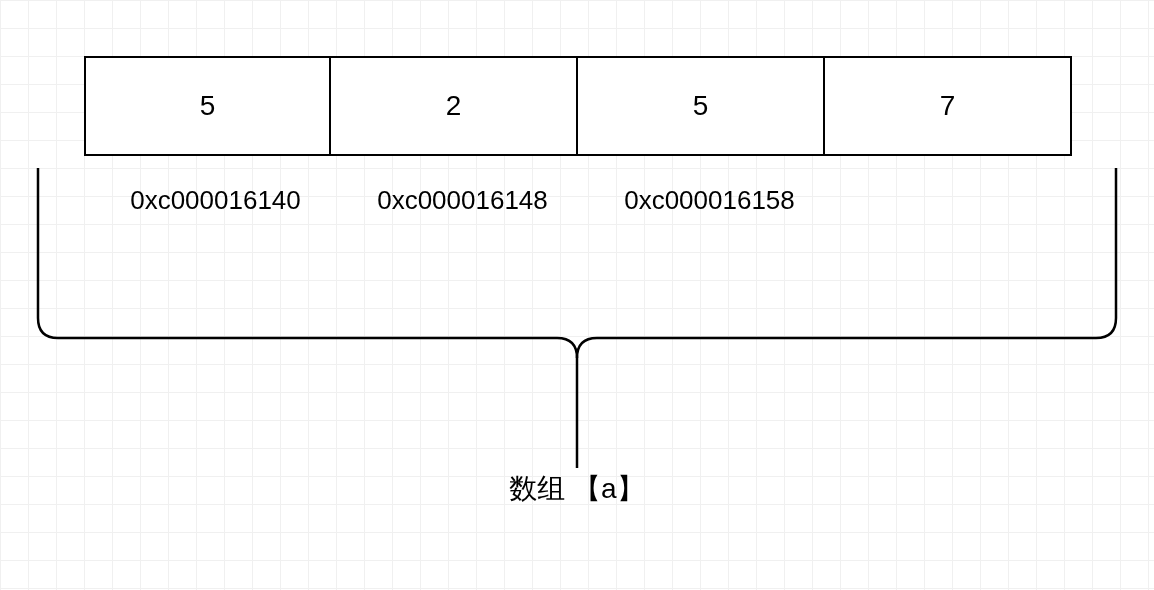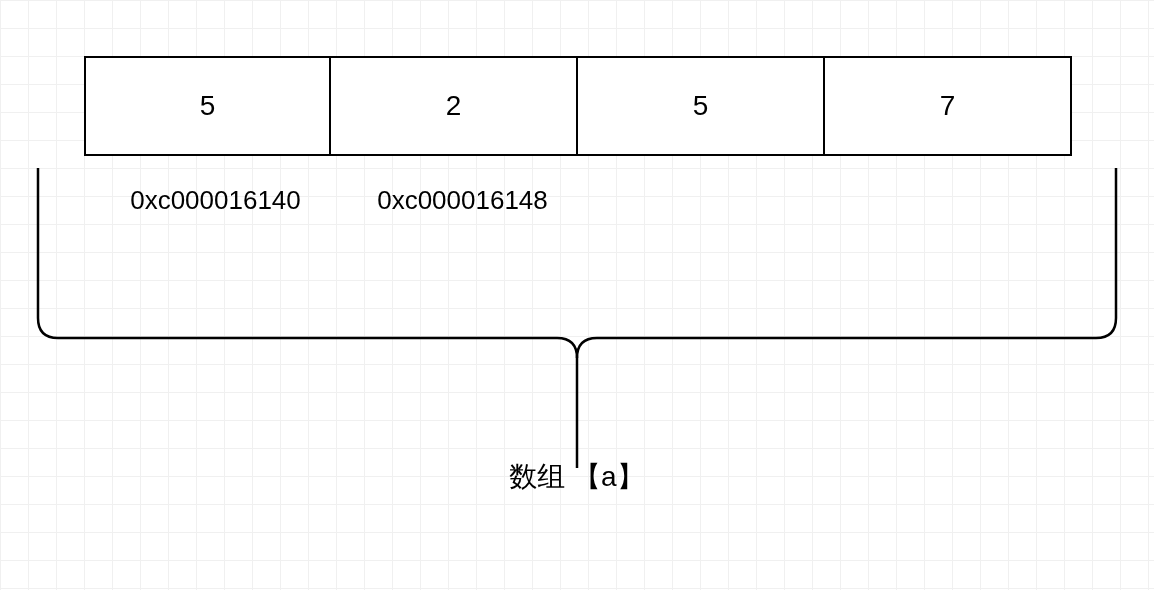--- a/index.html
+++ b/index.html
@@ -66,21 +66,21 @@
     }
     .brace-container {
       position: absolute;
       top: 168px;
       left: 36px;
       width: 1082px;
       height: 190px;
     }
     .label {
       position: absolute;
-      top: 458px;
+      top: 470px;
       left: 0;
       width: 1154px;
       text-align: center;
       font-size: 28px;
       font-weight: 500;
       color: #000;
     }
   </style>
 </head>
 <body>
@@ -91,20 +91,21 @@
   <div class="array-row">
     <div class="array-cell">5</div>
     <div class="array-cell">2</div>
     <div class="array-cell">5</div>
     <div class="array-cell">7</div>
   </div>
 
   <div class="addr-row">
     <div class="addr-cell">0xc000016140</div>
     <div class="addr-cell">0xc000016148</div>
+    <div class="addr-cell">0xc000016158</div>
   </div>
 
   <div class="brace-container">
     <svg width="1082" height="300" viewBox="0 0 1082 300">
 
       <path d="M 2 0 L 2 150 Q 2 170 22 170" stroke="#000" stroke-width="2.5" fill="none"></path>
 
       <path d="M 1080 0 L 1080 150 Q 1080 170 1060 170" stroke="#000" stroke-width="2.5" fill="none"></path>
 
       <path d="M 22 170 L 521 170 Q 541 170 541 190" stroke="#000" stroke-width="2.5" fill="none"></path>

